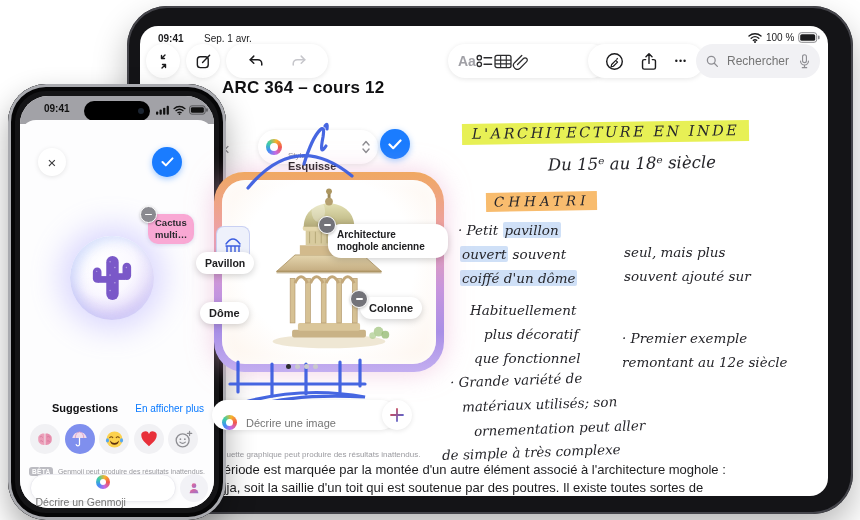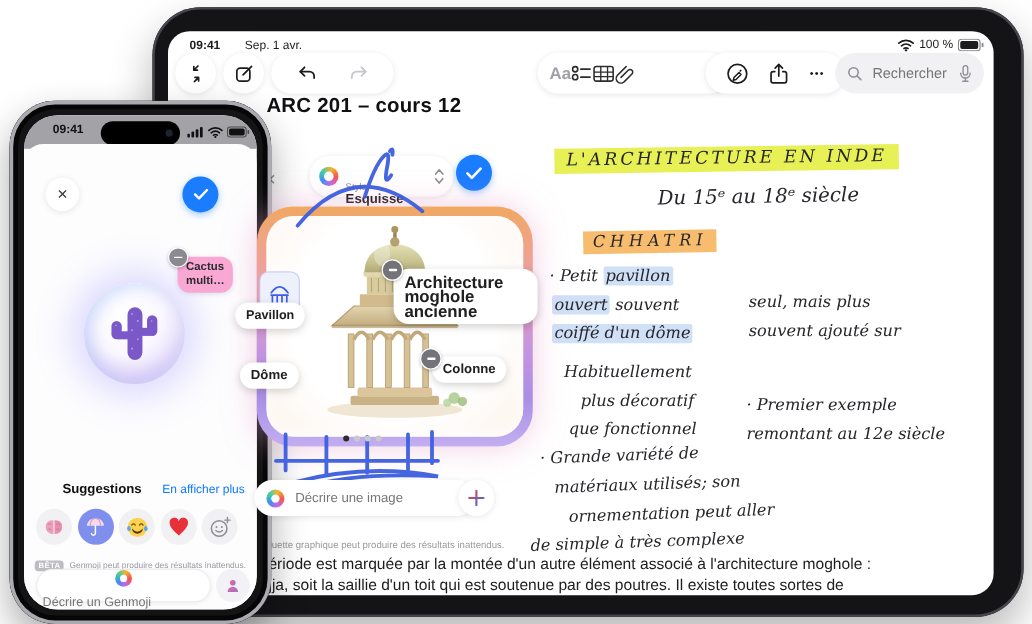--- a/index.html
+++ b/index.html
@@ -29,21 +29,21 @@
   
   .wand-frame{width:230px;height:200px;border-radius:30px;
     background:linear-gradient(180deg,#f0a862 0%,#eda0a8 30%,#c895dd 58%,#a98fe6 80%,#c3aef0 100%);
     box-shadow:0 0 26px rgba(235,170,205,.55);}
   .wand-inner{position:absolute;inset:8px;border-radius:23px;background:radial-gradient(circle at 50% 45%,#fff 58%,#fdf3ea 100%);
     box-shadow:inset 0 0 16px rgba(255,255,255,.9);overflow:hidden;}
   .ai-swirl{width:16px;height:16px;border-radius:50%;position:relative;flex:0 0 auto;
     background:conic-gradient(from 20deg,#f7b32b,#f2574f,#c468e8,#3f8ef7,#3ecfa5,#f7b32b);}
   .ai-swirl::after{content:"";position:absolute;inset:4px;border-radius:50%;background:#fff;}
   .wlabel{background:#fff;border-radius:13px;box-shadow:0 2px 7px rgba(0,0,0,.18);
-    font-size:14px;font-weight:bold;color:#202022;padding:5px 9px;line-height:12px;}
+    font-size:10px;font-weight:bold;color:#202022;padding:5px 9px;line-height:12px;}
   .minus-chip{width:16px;height:16px;border-radius:50%;background:#737379;border:1.5px solid #fff;
     display:flex;align-items:center;justify-content:center;box-shadow:0 1px 3px rgba(0,0,0,.25);}
   .minus-chip i{display:block;width:7px;height:1.6px;background:#fff;border-radius:1px;}
   .dot{width:5px;height:5px;border-radius:50%;background:#c9c9cd;display:inline-block;margin-right:4px;}
   .dot.on{background:#2c2c2e;}
   .ghost-input{border:none;outline:none;background:transparent;font-family:"Liberation Sans",sans-serif;}
   
   .iphone{left:8px;top:84px;width:218px;height:436px;border-radius:38px;background:#141416;
     box-shadow:0 14px 30px rgba(0,0,0,.32), inset 0 0 0 3px #aaabb0, inset 0 0 0 7px #060607;}
   .iphone-screen{left:12px;top:12px;width:194px;height:412px;border-radius:28px;overflow:hidden;background:#fdfdfe;}
@@ -152,21 +152,21 @@
             <circle cx="6.5" cy="6.5" r="4.8" fill="none" stroke="#8e8e93" stroke-width="1.6"></circle>
             <path d="M10.2 10.2 L14 14" stroke="#8e8e93" stroke-width="1.6" stroke-linecap="round"></path>
           </svg>
         <input class="ghost-input" style="flex: 1 1 0%; min-width: 0px; font-size: 12px; color: #0f172a; margin-left: 6px;" placeholder="Rechercher">
         <svg width="11" height="15" viewBox="0 0 12 17">
             <rect x="3.8" y="0.8" width="4.4" height="9" rx="2.2" fill="none" stroke="#8e8e93" stroke-width="1.3"></rect>
             <path d="M1.5 8 a4.5 4.5 0 0 0 9 0 M6 12.5 v2.5 M3.5 15.5 h5" stroke="#8e8e93" stroke-width="1.3" fill="none" stroke-linecap="round"></path>
           </svg>
       </div>
 
-      <div class="abs note-title" style="left:82px;top:52px;">ARC 201 – cours 12</div>
+      <div class="abs note-title" style="left:82px;top:52px;">ARC 364 – cours 12</div>
 
       <div class="abs" style="left:322px;top:96px;"><span class="hl-yellow hw hw-caps">L'ARCHITECTURE EN INDE</span></div>
       <div class="abs hw" style="left:408px;top:128px;font-size:16.5px;transform:rotate(-1deg);">Du 15ᵉ au 18ᵉ siècle</div>
       <div class="abs" style="left:346px;top:166px;"><span class="hl-orange hw" style="letter-spacing:4px;font-size:13.5px;">CHHATRI</span></div>
 
       <div class="abs hw hw-line" style="left:318px;top:196px;"><span>· Petit </span><span class="hl-blue">pavillon</span></div>
       <div class="abs hw hw-line" style="left:320px;top:220px;"><span class="hl-blue">ouvert</span><span> souvent</span></div>
       <div class="abs hw hw-line" style="left:320px;top:244px;"><span class="hl-blue">coiffé d'un dôme</span></div>
 
       <div class="abs hw hw-line" style="left:330px;top:276px;">Habituellement</div>
@@ -280,21 +280,21 @@
           <span class="minus-chip">
             <i></i>
           </span>
         </div>
       <div class="abs wlabel" style="left:220px;top:271px;z-index:6;font-size:11px;">Colonne</div>
 
       <div class="abs" style="left:146px;top:329px;z-index:7;">
         <span class="dot on"></span><span class="dot"></span><span class="dot"></span><span class="dot"></span>
       </div>
 
-      <div class="abs pill" style="left:72px;top:374px;width:164px;height:30px;border-radius:15px;padding:0 10px;gap:7px;z-index:7;">
+      <div class="abs pill" style="left:72px;top:374px;width:164px;height:30px;border-radius:15px;padding:0 10px;gap:7px;z-index:7;align-items:flex-end;">
         <span class="ai-swirl" style="width:15px;height:15px;"></span>
         <input class="ghost-input" style="flex: 1 1 0%; min-width: 0px; font-size: 11px; color: rgb(58, 58, 60);" placeholder="Décrire une image">
       </div>
       <div class="abs circle-btn" style="left:242px;top:374px;width:30px;height:30px;z-index:7;">
         <svg width="14" height="14" viewBox="0 0 14 14">
             <defs>
               <linearGradient id="plusG" x1="0" y1="0" x2="1" y2="1">
                 <stop offset="0" stop-color="#e8443c"></stop>
                 <stop offset="1" stop-color="#3c6cf0"></stop>
               </linearGradient>

